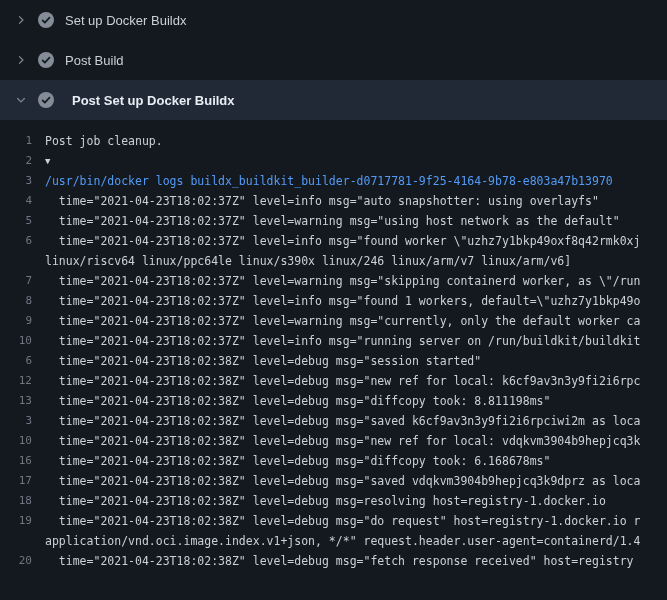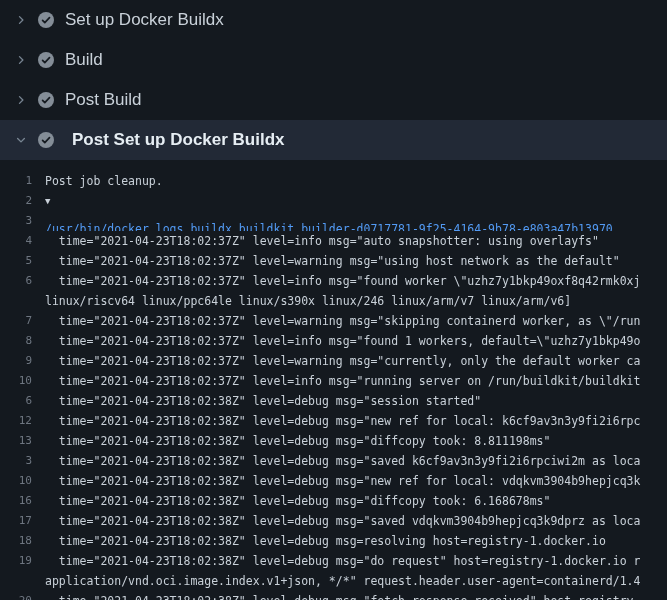--- a/index.html
+++ b/index.html
@@ -28,21 +28,21 @@
   }
   .chev svg { transition: transform .1s; }
   .step.expanded .chev svg { transform: rotate(90deg); }
   .check {
     width: 16px; height: 16px;
     margin-right: 11px;
     flex: 0 0 16px;
     color: var(--icon_circle, #848d97);
     display: inline-flex; align-items: center;
   }
-  .step-label { color: var(--text, #c9d1d9); font-size: 17px; }
+  .step-label { color: var(--text, #c9d1d9); font-size: 13px; }
   .step.expanded .step-label { color: var(--text_bright, #e6edf3); font-weight: 600; padding-left: 7px; }
 
   
   .log-area {
     padding-top: 11px;
     font-family: "DejaVu Sans Mono", "Liberation Mono", monospace;
     font-size: 11.5px;
   }
   .row {
     display: flex;
@@ -54,21 +54,21 @@
   .num {
     flex: 0 0 45px;
     text-align: right;
     padding-right: 13px;
     color: var(--line_number, #6e7681);
     font-size: 11px;
     cursor: pointer;
     user-select: none;
   }
   .txt { color: var(--text, #c9d1d9); }
-  .row.command .txt { color: var(--link, #539bf5); margin-top: 8px; }
+  .row.command .txt { color: var(--link, #539bf5); }
   .caret {
     color: var(--text, #c9d1d9);
     font-size: 9px;
     line-height: 20px;
     margin-right: 7px;
     cursor: pointer;
   }
 </style>
 </head>
 <body>
@@ -83,62 +83,48 @@
     </span>
     <span class="check">
       <svg viewBox="0 0 16 16" width="16" height="16" aria-hidden="true">
         <circle cx="8" cy="8" r="8" fill="currentColor"></circle>
         <path d="M4.6 8.4l2.2 2.2 4.7-4.9" fill="none" stroke="var(--icon_check, #14191f)" stroke-width="1.7" stroke-linecap="round" stroke-linejoin="round"></path>
       </svg>
     </span>
     <span class="step-label">Set up Docker Buildx</span>
   </div>
 
+
   <div class="step">
     <span class="chev">
       <svg viewBox="0 0 16 16" width="12" height="12" aria-hidden="true">
         <path d="M6 3.5l4.5 4.5L6 12.5" fill="none" stroke="currentColor" stroke-width="1.8" stroke-linecap="round" stroke-linejoin="round"></path>
       </svg>
     </span>
     <span class="check">
       <svg viewBox="0 0 16 16" width="16" height="16" aria-hidden="true">
         <circle cx="8" cy="8" r="8" fill="currentColor"></circle>
         <path d="M4.6 8.4l2.2 2.2 4.7-4.9" fill="none" stroke="var(--icon_check, #14191f)" stroke-width="1.7" stroke-linecap="round" stroke-linejoin="round"></path>
       </svg>
     </span>
-    <span class="step-label">Build</span>
-  </div>
-
-  <div class="step">
+    <span class="step-label">Post Build</span>
+  </div>
+
+  <div class="step expanded">
     <span class="chev">
       <svg viewBox="0 0 16 16" width="12" height="12" aria-hidden="true">
         <path d="M6 3.5l4.5 4.5L6 12.5" fill="none" stroke="currentColor" stroke-width="1.8" stroke-linecap="round" stroke-linejoin="round"></path>
       </svg>
     </span>
     <span class="check">
       <svg viewBox="0 0 16 16" width="16" height="16" aria-hidden="true">
         <circle cx="8" cy="8" r="8" fill="currentColor"></circle>
         <path d="M4.6 8.4l2.2 2.2 4.7-4.9" fill="none" stroke="var(--icon_check, #14191f)" stroke-width="1.7" stroke-linecap="round" stroke-linejoin="round"></path>
       </svg>
     </span>
-    <span class="step-label">Post Build</span>
-  </div>
-
-  <div class="step expanded">
-    <span class="chev">
-      <svg viewBox="0 0 16 16" width="12" height="12" aria-hidden="true">
-        <path d="M6 3.5l4.5 4.5L6 12.5" fill="none" stroke="currentColor" stroke-width="1.8" stroke-linecap="round" stroke-linejoin="round"></path>
-      </svg>
-    </span>
-    <span class="check">
-      <svg viewBox="0 0 16 16" width="16" height="16" aria-hidden="true">
-        <circle cx="8" cy="8" r="8" fill="currentColor"></circle>
-        <path d="M4.6 8.4l2.2 2.2 4.7-4.9" fill="none" stroke="var(--icon_check, #14191f)" stroke-width="1.7" stroke-linecap="round" stroke-linejoin="round"></path>
-      </svg>
-    </span>
     <span class="step-label">Post Set up Docker Buildx</span>
   </div>
 </div>
   <div class="log-area">
   <div class="row">
     <span class="num">1</span>
     
     <span class="txt">Post job cleanup.</span>
   </div>
 

